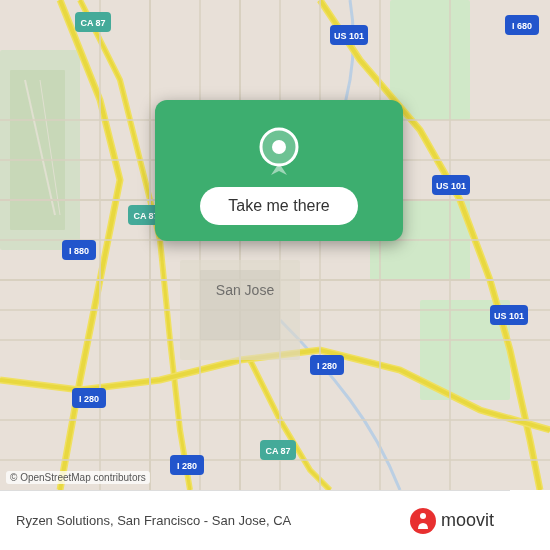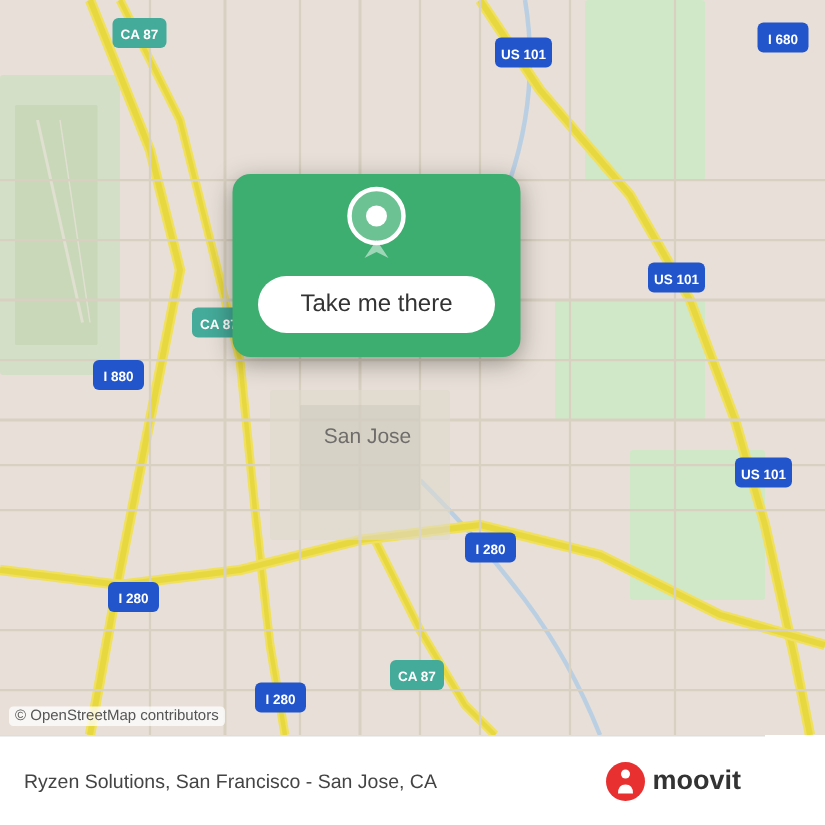--- a/index.html
+++ b/index.html
@@ -22,29 +22,29 @@
 
     
     #map-svg {
       width: 100%;
       height: 100%;
     }
 
     
     #popup-card {
       position: absolute;
-      top: 116px;
+      top: 100px;
       left: 155px;
-      width: 192px;
+      width: 248px;
       background: #3dae6f;
       border-radius: 12px;
       display: flex;
       flex-direction: column;
       align-items: center;
-      padding: 8px 20px 16px;
+      padding: 27px 20px 16px;
       box-shadow: 0 4px 16px rgba(0,0,0,0.35);
       cursor: pointer;
     }
 
     #popup-icon {
       width: 50px;
       height: 50px;
       margin-bottom: 10px;
       display: flex;
       align-items: center;
@@ -87,21 +87,21 @@
       gap: 4px;
     }
 
     #moovit-icon {
       width: 28px;
       height: 28px;
     }
 
     #moovit-name {
       font-size: 18px;
-      font-weight: bold;
+      font-weight: normal;
       color: #333;
       text-align: right;
     }
 
     
     #osm-attribution {
       position: absolute;
       bottom: 6px;
       left: 6px;
       font-size: 10px;

